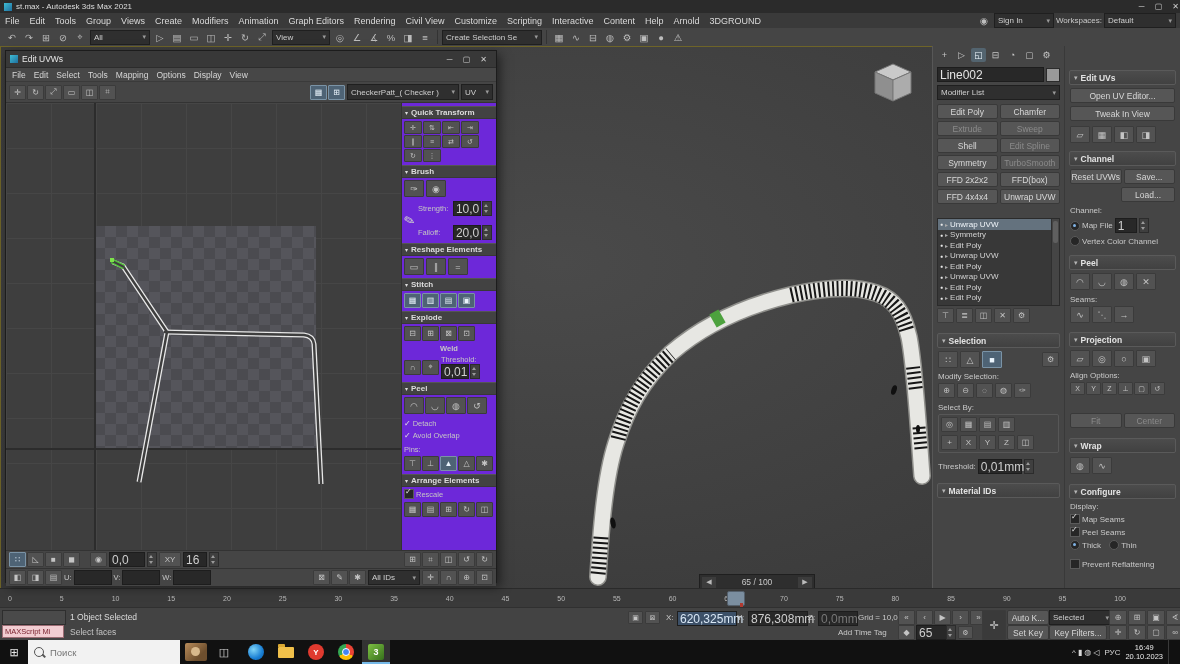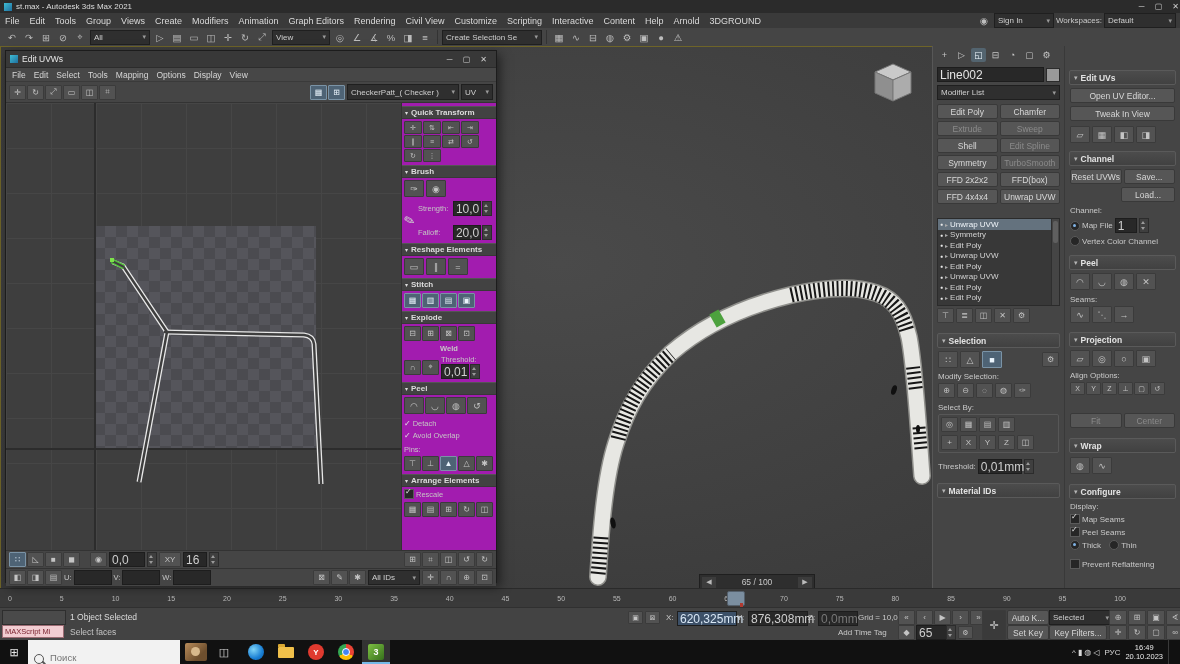--- a/index.html
+++ b/index.html
@@ -63,38 +63,38 @@
 .grpbox{border:1px solid #575757;border-radius:2px;padding:2px;margin-top:2px}
 
 .uvw{left:5px;top:50px;width:490px;height:531px;background:#474747;border:1px solid #1c1c1c;box-shadow:3px 4px 10px rgba(0,0,0,.5);z-index:5}
 .uvw-title{height:16px;background:#383838;display:flex;align-items:center;gap:4px;padding:0 4px;border-bottom:1px solid #2c2c2c;font-size:8.5px;color:#e8e8e8}
 .uvw-menu{height:13px;display:flex;align-items:center;font-size:8.5px;color:#d6d6d6;border-bottom:1px solid #3a3a3a;padding:0 2px}
 .uvw-menu span{padding:0 4px}
 .uvw-tools{height:20px;display:flex;align-items:center;gap:2px;padding:0 3px;border-bottom:1px solid #333;background:#454545}
 .uvw-body{position:relative;height:447px}
 .uvw-canvas{position:absolute;left:0;top:0;width:395px;height:447px;background-color:#3e3e3e;background-image:linear-gradient(to right,#464646 1px,transparent 1px),linear-gradient(to bottom,#464646 1px,transparent 1px);background-size:45px 45px;overflow:hidden}
 .checker{position:absolute;left:88px;top:123px;width:222px;height:222px;background-color:#4b4b50;background-image:linear-gradient(45deg,#55555b 25%,transparent 25%,transparent 75%,#55555b 75%),linear-gradient(45deg,#55555b 25%,transparent 25%,transparent 75%,#55555b 75%);background-size:22px 22px;background-position:0 0,11px 11px}
-.uvw-side{position:absolute;left:395px;top:0;width:95px;height:447px;background:#a21caf;border-left:1px solid #333;padding:0 2px;box-sizing:border-box;overflow:hidden}
+.uvw-side{position:absolute;left:395px;top:0;width:95px;height:447px;background:#6d28d9;border-left:1px solid #333;padding:0 2px;box-sizing:border-box;overflow:hidden}
 .drh{height:11px;color:#dcdcdc;font-size:8px;display:flex;align-items:center;gap:3px;padding:0 3px;background:#424242;border-top:1px solid #555;border-bottom:1px solid #383838;margin:3px -2px 2px;font-weight:bold}
 .drh::before{content:"▾";font-size:6px;font-weight:normal}
 .uvw-foot{height:17px;display:flex;align-items:center;gap:2px;padding:0 3px;background:#454545;border-top:1px solid #333}
 .slab{font-size:7.5px;color:#c5c5c5}
 .chk{color:#e0e0e0;font-size:8px}
 
 .timeline{left:0;top:588px;width:1180px;height:19px;background:#3a3a3a;border-top:1px solid #2a2a2a}
 .track{position:absolute;left:8px;top:1px;width:1118px;height:16px;display:flex;align-items:center;justify-content:space-between}
 .tick{font-size:7px;color:#b8b8b8}
 .tmarker{position:absolute;left:calc(65% - 8px);top:1px;width:16px;height:13px;background:#7b8ea0;border:1px solid #55606c;border-radius:2px}
 .tred{position:absolute;left:calc(65% + 5px);bottom:-2px;width:3px;height:5px;background:#b03a30}
 
 .statusbar{left:0;top:607px;width:1180px;height:33px;background:#434343;border-top:1px solid #303030;font-size:8.5px}
 
 .taskbar{left:0;top:640px;width:1180px;height:24px;background:#111}
 .tk-start{position:absolute;left:0;top:0;width:28px;height:24px;display:flex;align-items:center;justify-content:center;color:#e6e6e6;font-size:11px}
-.tk-search{position:absolute;left:28px;top:0;width:152px;height:24px;background:#f2f2f2;display:flex;align-items:flex-end;gap:4px;padding:0 6px;box-sizing:border-box}
+.tk-search{position:absolute;left:28px;top:0;width:152px;height:24px;background:#f2f2f2;display:flex;align-items:center;gap:4px;padding:0 6px;box-sizing:border-box}
 .tk-search input{border:none;outline:none;background:transparent;font-size:9.5px;color:#444;width:110px;font-family:"Liberation Sans",sans-serif}
 .mag{width:8px;height:8px;border:1.5px solid #555;border-radius:50%;position:relative;flex:none}
 .mag::after{content:"";position:absolute;left:7px;top:7px;width:4px;height:1.5px;background:#555;transform:rotate(45deg)}
 .tk-app{position:absolute;top:0;width:28px;height:24px;display:flex;align-items:center;justify-content:center}
 .tk-app.active{background:#333;box-shadow:inset 0 -2px 0 #76b9e8}
 .circ{width:16px;height:16px;border-radius:50%}
 .folder{width:16px;height:11px;background:#f0c04a;border-radius:1px;position:relative}
 .folder::before{content:"";position:absolute;left:0;top:-3px;width:7px;height:3px;background:#d9a832;border-radius:1px 1px 0 0}
 .maxico{width:16px;height:16px;border-radius:2px;background:linear-gradient(135deg,#7ec143,#36701c);display:flex;align-items:center;justify-content:center;color:#fff;font-size:9px;font-weight:bold}
 .chrome{background:conic-gradient(#ea4335 0 120deg,#fbbc05 0 240deg,#34a853 0 360deg);position:relative}

